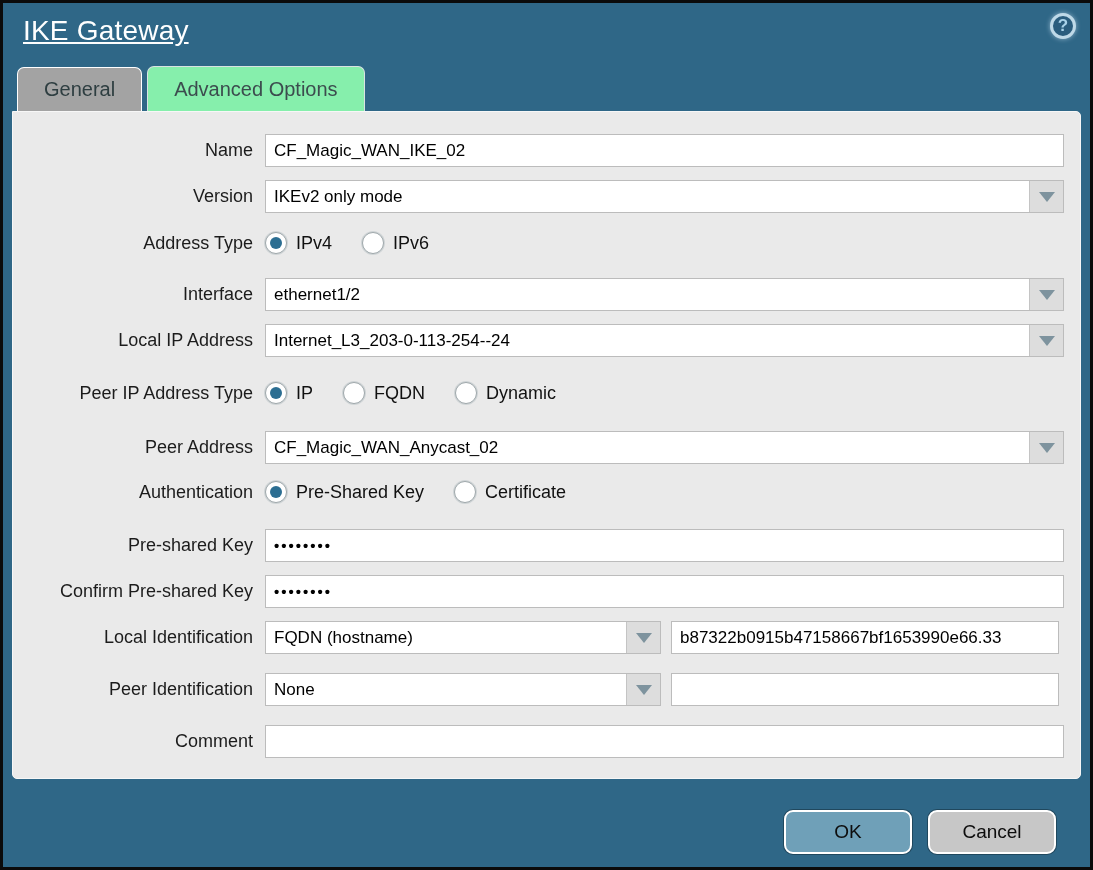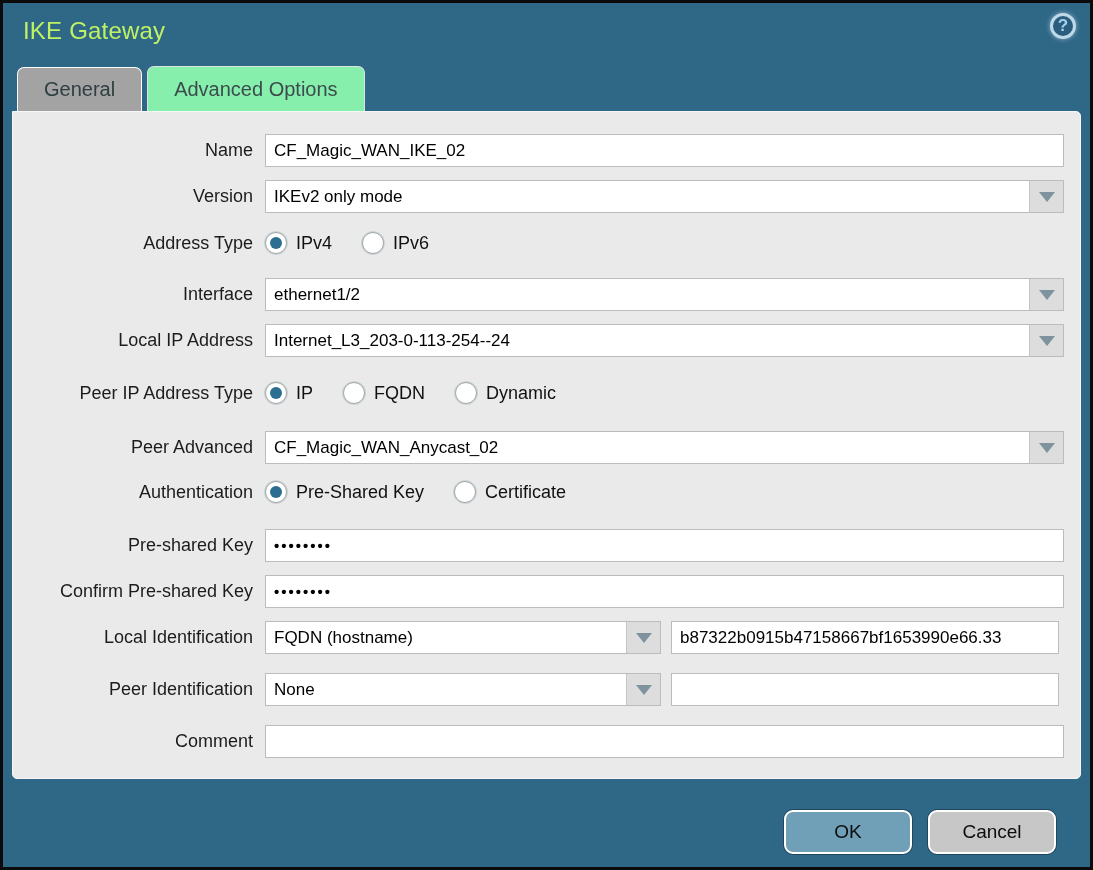--- a/index.html
+++ b/index.html
@@ -14,22 +14,22 @@
     position: relative;
   }
 
   
   .titlebar {
     height: 64px; flex: 0 0 auto;
     display: flex; align-items: center;
     padding: 0 14px 0 20px; position: relative;
   }
   .title {
-    color: #bef264; font-size: 24px; font-weight: 400;
-    letter-spacing: 0.2px; margin-top: -8px;
+    color: #ffffff; font-size: 28px; font-weight: 400;
+    letter-spacing: 0.2px; margin-top: -8px; text-decoration: underline;
   }
   .help-btn {
     position: absolute; right: 14px; top: 10px;
     width: 26px; height: 26px; border-radius: 50%;
     background: #2a5d7e; color: #a9d2ea;
     border: 3px solid #bed9e8;
     box-shadow: 0 0 5px rgba(220,240,255,.55);
     display: flex; align-items: center; justify-content: center;
     font-size: 17px; font-weight: bold; cursor: pointer;
   }
@@ -241,21 +241,21 @@
           <span class="radio-label">FQDN</span>
         </div>
         <div class="radio-item">
           <span class="radio"></span>
           <span class="radio-label">Dynamic</span>
         </div>
       </div>
     </div>
 
     <div class="row mb15">
-      <div class="lbl">Peer Advanced</div>
+      <div class="lbl">Peer Address</div>
       <div class="ctl">
         <div class="combo">
           <div class="combo-text">CF_Magic_WAN_Anycast_02</div>
           <div class="combo-btn">
             <div class="tri-down"></div>
           </div>
         </div>
       </div>
     </div>
 

